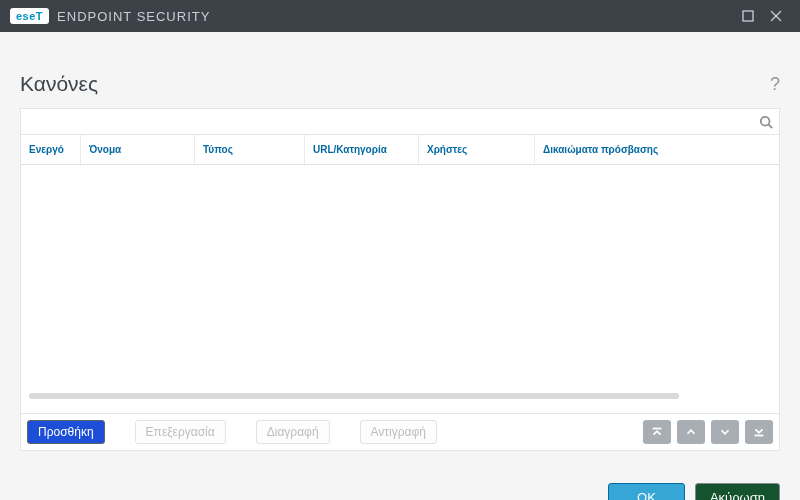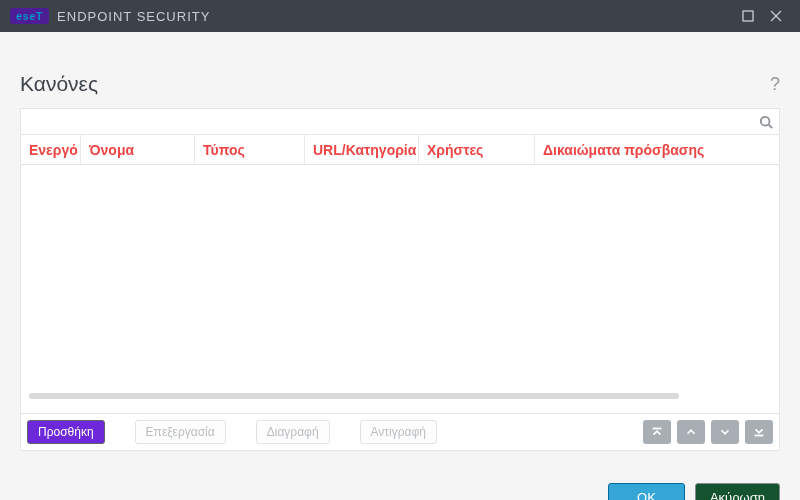--- a/index.html
+++ b/index.html
@@ -14,21 +14,21 @@
     background: #3c4248;
     height: 32px;
     display: flex;
     align-items: center;
     padding: 0 10px;
     color: #a9b2ba;
   }
   .logo {
     display: inline-flex;
     align-items: center;
-    background: #4c1d95;
+    background: #ffffff;
     color: #0094c8;
     font-weight: 700;
     font-size: 11px;
     padding: 2px 6px;
     border-radius: 3px;
     letter-spacing: 0.5px;
     margin-right: 8px;
   }
   .titlebar-title {
     color: #c7ced4;
@@ -89,22 +89,22 @@
   }
   .search-icon svg { width: 14px; height:14px; stroke: currentColor; fill:none; stroke-width:2; }
   .table-wrap {
     height: 278px;
     overflow: hidden;
     position: relative;
   }
   .table-head {
     display: flex;
     border-bottom: 1px solid #e2e2e2;
-    font-size: 14px;
-    color: #ef4444;
+    font-size: 10px;
+    color: #0369a1;
     font-weight: 700;
     height: 30px;
     align-items: center;
   }
   .th {
     padding: 0 8px;
     border-right: 1px solid #eaeaea;
     white-space: nowrap;
     height: 100%;
     display: flex;
@@ -138,21 +138,21 @@
   }
   .btn {
     font-size: 12px;
     padding: 4px 10px;
     border-radius: 3px;
     border: 1px solid transparent;
     cursor: pointer;
     font-family: inherit;
   }
   .btn-primary-dark {
-    background: #6d28d9;
+    background: #1d4ed8;
     color: #fff;
     border-color: #5d646b;
   }
   .btn-disabled {
     background: #fdfdfd;
     color: #b9bec2;
     border: 1px solid #e1e3e5;
     cursor: default;
     margin-left: 24px;
   }

